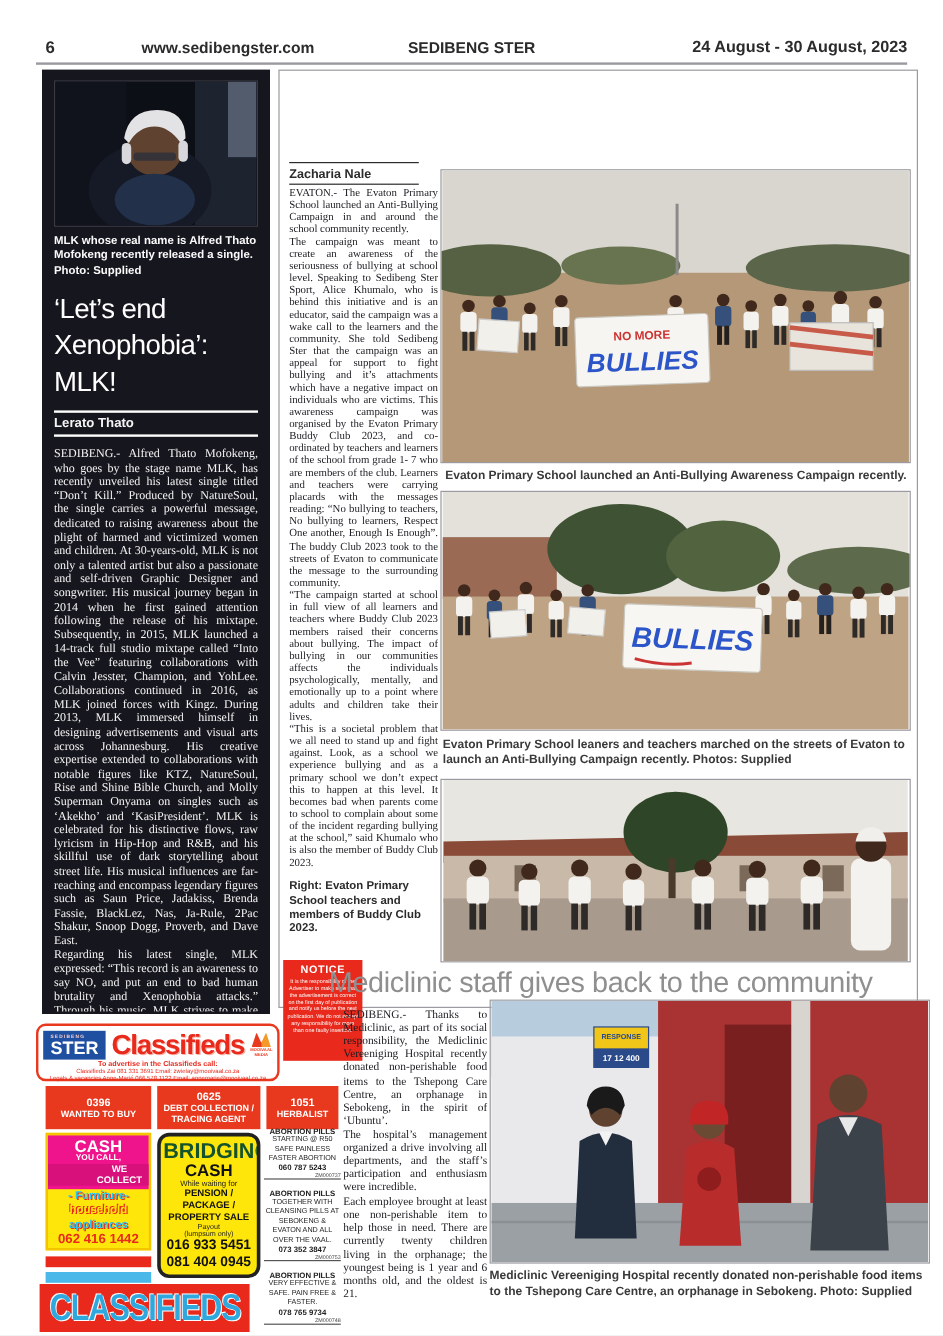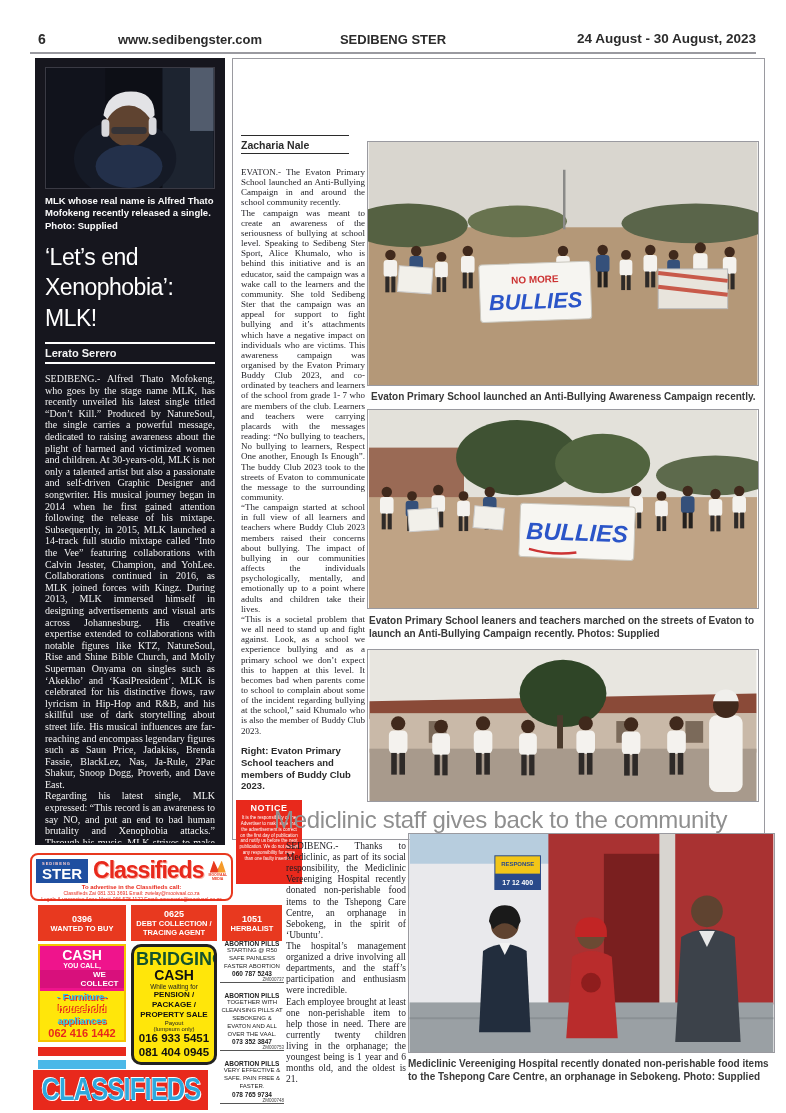--- a/index.html
+++ b/index.html
@@ -108,32 +108,32 @@
       <ellipse cx="80" cy="92" rx="52" ry="40" fill="#151a26"></ellipse>
       <circle cx="84" cy="56" r="24" fill="#5f4330"></circle>
       <path d="M58 48 Q62 24 86 24 Q110 24 110 48 L106 52 Q96 38 84 38 Q70 38 62 52 Z" fill="#e3e3e6"></path>
       <rect x="56" y="52" width="8" height="18" rx="4" fill="#d8d8dc"></rect>
       <rect x="104" y="50" width="8" height="18" rx="4" fill="#d8d8dc"></rect>
       <rect x="66" y="60" width="36" height="7" rx="3" fill="#2a2f3a" opacity=".8"></rect>
       <ellipse cx="84" cy="100" rx="34" ry="22" fill="#23304a"></ellipse>
     </svg>
     <div class="mlk-caption">MLK whose real name is Alfred Thato Mofokeng recently released a single. Photo: Supplied</div>
     <div class="mlk-headline">‘Let’s end Xenophobia’: MLK!</div>
-    <div class="mlk-byline">Lerato Serero</div>
+    <div class="mlk-byline">Lerato Thato</div>
     <div class="mlk-body">SEDIBENG.- Alfred Thato Mofokeng, who goes by the stage name MLK, has recently unveiled his latest single titled “Don’t Kill.” Produced by NatureSoul, the single carries a powerful message, dedicated to raising awareness about the plight of harmed and victimized women and children. At 30-years-old, MLK is not only a talented artist but also a passionate and self-driven Graphic Designer and songwriter. His musical journey began in 2014 when he first gained attention following the release of his mixtape. Subsequently, in 2015, MLK launched a 14-track full studio mixtape called “Into the Vee” featuring collaborations with Calvin Jesster, Champion, and YohLee. Collaborations continued in 2016, as MLK joined forces with Kingz. During 2013, MLK immersed himself in designing advertisements and visual arts across Johannesburg. His creative expertise extended to collaborations with notable figures like KTZ, NatureSoul, Rise and Shine Bible Church, and Molly Superman Onyama on singles such as ‘Akekho’ and ‘KasiPresident’. MLK is celebrated for his distinctive flows, raw lyricism in Hip-Hop and R&amp;B, and his skillful use of dark storytelling about street life. His musical influences are far-reaching and encompass legendary figures such as Saun Price, Jadakiss, Brenda Fassie, BlackLez, Nas, Ja-Rule, 2Pac Shakur, Snoop Dogg, Proverb, and Dave East.
 Regarding his latest single, MLK expressed: “This record is an awareness to say NO, and put an end to bad human brutality and Xenophobia attacks.” Through his music, MLK strives to make a meaningful impact by shedding light on important social issues and advocating for change.</div>
   </div>
 
   <div class="abs main-box" style="left:232px;top:58px;width:533px;height:782px;">
     <div class="abs byline-rule" style="left:8px;top:76px;"></div>
     <div class="abs" style="left:8px;top:77px;width:124px;">
       <div class="byline">Zacharia Nale</div>
       <div class="byline-rule"></div>
     </div>
-    <div class="abs" style="left:8px;top:108px;width:124px;height:676px;overflow:hidden;">
+    <div class="abs" style="left:8px;top:96px;width:124px;height:676px;overflow:hidden;">
       <div class="story">EVATON.- The Evaton Primary School launched an Anti-Bullying Campaign in and around the school community recently.
 The campaign was meant to create an awareness of the seriousness of bullying at school level. Speaking to Sedibeng Ster Sport, Alice Khumalo, who is behind this initiative and is an educator, said the campaign was a wake call to the learners and the community. She told Sedibeng Ster that the campaign was an appeal for support to fight bullying and it’s attachments which have a negative impact on individuals who are victims. This awareness campaign was organised by the Evaton Primary Buddy Club 2023, and co-ordinated by teachers and learners of the school from grade 1- 7 who are members of the club. Learners and teachers were carrying placards with the messages reading: “No bullying to teachers, No bullying to learners, Respect One another, Enough Is Enough”. The buddy Club 2023 took to the streets of Evaton to communicate the message to the surrounding community.
 “The campaign started at school in full view of all learners and teachers where Buddy Club 2023 members raised their concerns about bullying. The impact of bullying in our communities affects the individuals psychologically, mentally, and emotionally up to a point where adults and children take their lives.
 “This is a societal problem that we all need to stand up and fight against. Look, as a school we experience bullying and as a primary school we don’t expect this to happen at this level. It becomes bad when parents come to school to complain about some of the incident regarding bullying at the school,” said Khumalo who is also the member of Buddy Club 2023.</div>
       <div class="story-note">Right: Evaton Primary School teachers and members of Buddy Club 2023.</div>
     </div>
 
     <svg class="abs photo" style="left:134px;top:82px;" width="392" height="245" viewBox="0 0 392 245">
       <rect width="392" height="245" fill="#d9d6cf"></rect>
       <rect y="86" width="392" height="159" fill="#b49878"></rect>

